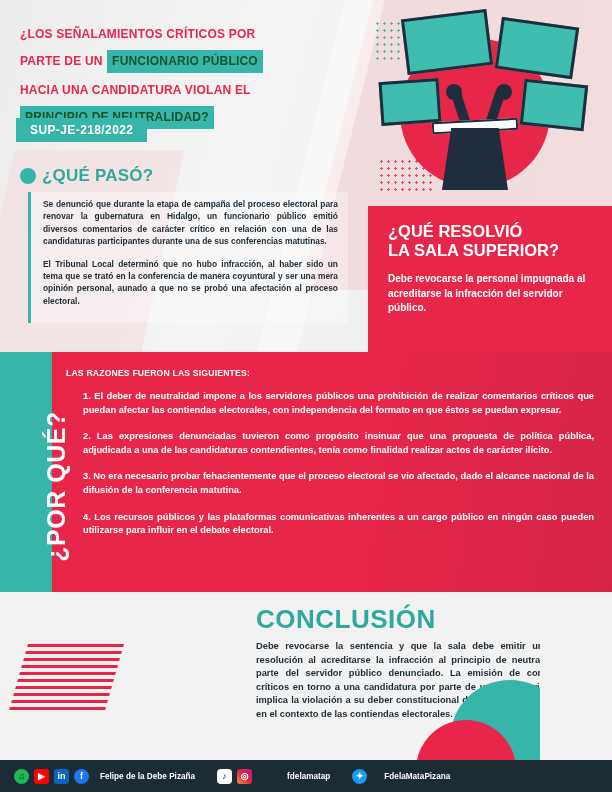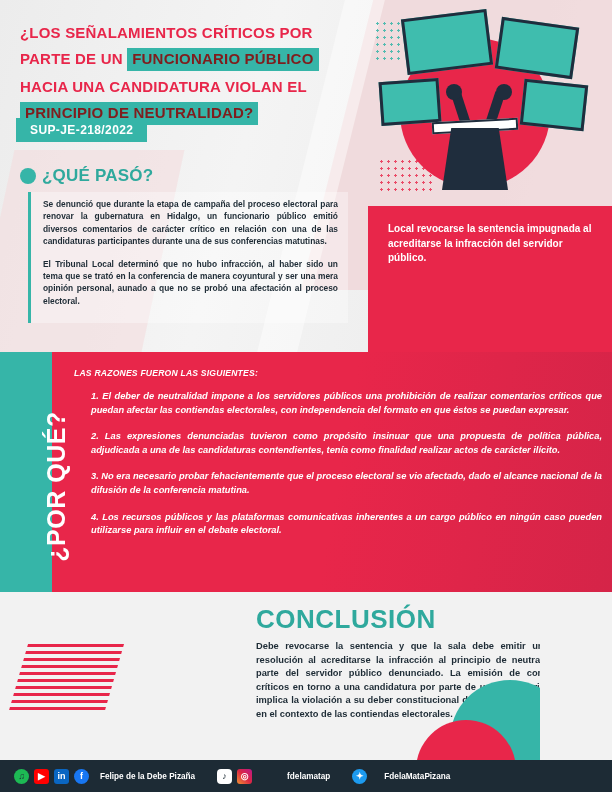--- a/index.html
+++ b/index.html
@@ -49,31 +49,31 @@
     opacity: .45;
   }
 
   
   .title-block {
     position: absolute;
     top: 22px; left: 20px;
     width: 345px;
   }
   .title-line {
-    font-size: 15px;
+    font-size: 12px;
     font-weight: bold;
     color: #e8264a;
     letter-spacing: .2px;
     line-height: 20px;
     margin-bottom: 3px;
     display: inline-block;
   }
   .title-line.hl {
     background: #36b5a8;
-    color: #7f1d1d;
+    color: #14532d;
     padding: 1px 5px 2px 5px;
   }
   .title-row { line-height: 21px; margin-bottom: 2px; }
 
   .case-badge {
     position: absolute;
     top: 118px; left: 16px;
     background: #36b5a8;
     color: #ffffff;
     font-size: 12px;
@@ -227,24 +227,23 @@
     top: 120px; left: -62px;
     width: 236px;
     text-align: center;
     color: #ffffff;
     font-size: 25px;
     font-weight: bold;
     letter-spacing: .5px;
   }
   .porque-body {
     position: absolute;
-    top: 16px; left: 74px;
+    top: 16px; left: 66px;
     width: 528px;
     color: #ffffff;
-    font-style: italic;
   }
   .porque-lead {
     font-size: 8.6px;
     font-weight: bold;
     letter-spacing: .2px;
     margin-bottom: 12px;
   }
   .porque-item {
     font-size: 9.3px;
     font-weight: bold;
@@ -379,21 +378,25 @@
 
     <div class="quepaso-icon"></div>
     <div class="quepaso-h" style="left:42px;">¿QUÉ PASÓ?</div>
 
     <div class="quepaso-box">
       <p>Se denunció que durante la etapa de campaña del proceso electoral para renovar la gubernatura en Hidalgo, un funcionario público emitió diversos comentarios de carácter crítico en relación con una de las candidaturas participantes durante una de sus conferencias matutinas.</p>
       <p>El Tribunal Local determinó que no hubo infracción, al haber sido un tema que se trató en la conferencia de manera coyuntural y ser una mera opinión personal, aunado a que no se probó una afectación al proceso electoral.</p>
     </div>
 
     <div class="resolvio">
-      <p>Local revocarse la sentencia impugnada al acreditarse la infracción del servidor público.</p>
+      <h2>
+        <span>¿QUÉ RESOLVIÓ</span><br>
+        <span>LA SALA SUPERIOR?</span>
+      </h2>
+      <p>Debe revocarse la personal impugnada al acreditarse la infracción del servidor público.</p>
     </div>
   </div>
 
   <div class="porque-section">
     <div class="porque-tab">
       <span>¿POR QUÉ?</span>
     </div>
     <div class="porque-body">
       <div class="porque-lead">LAS RAZONES FUERON LAS SIGUIENTES:</div>
       <div class="porque-item">1. El deber de neutralidad impone a los servidores públicos una prohibición de realizar comentarios críticos que puedan afectar las contiendas electorales, con independencia del formato en que éstos se puedan expresar.</div>

